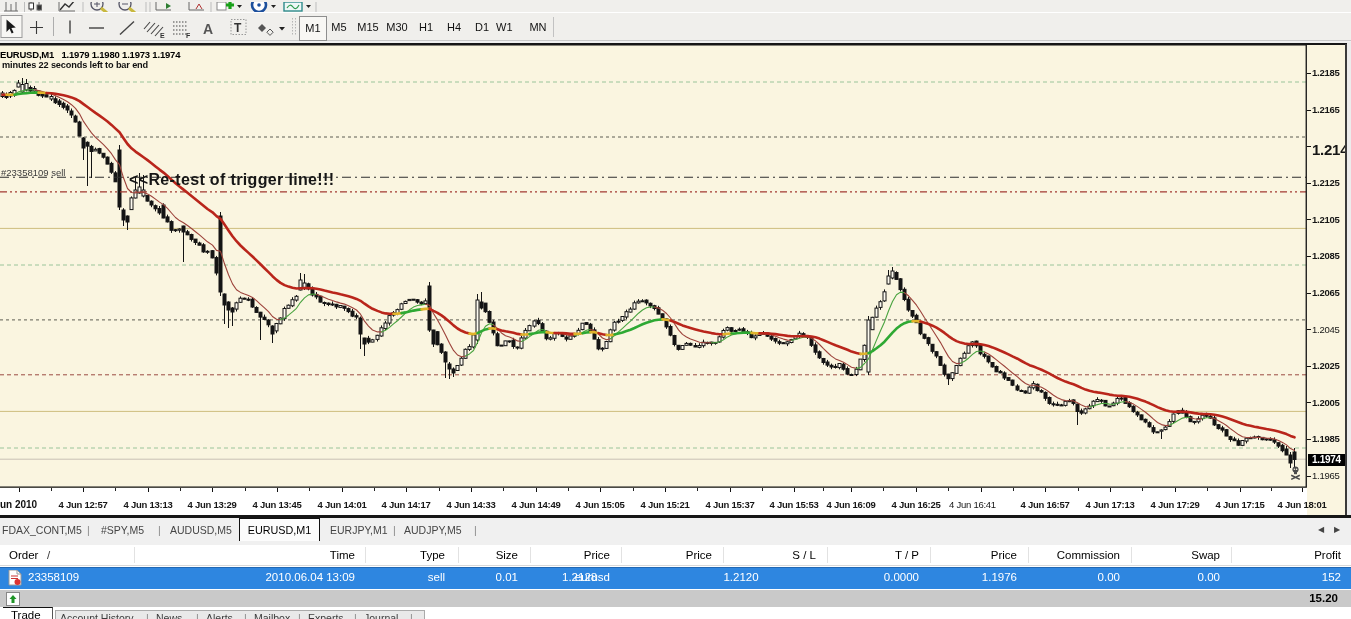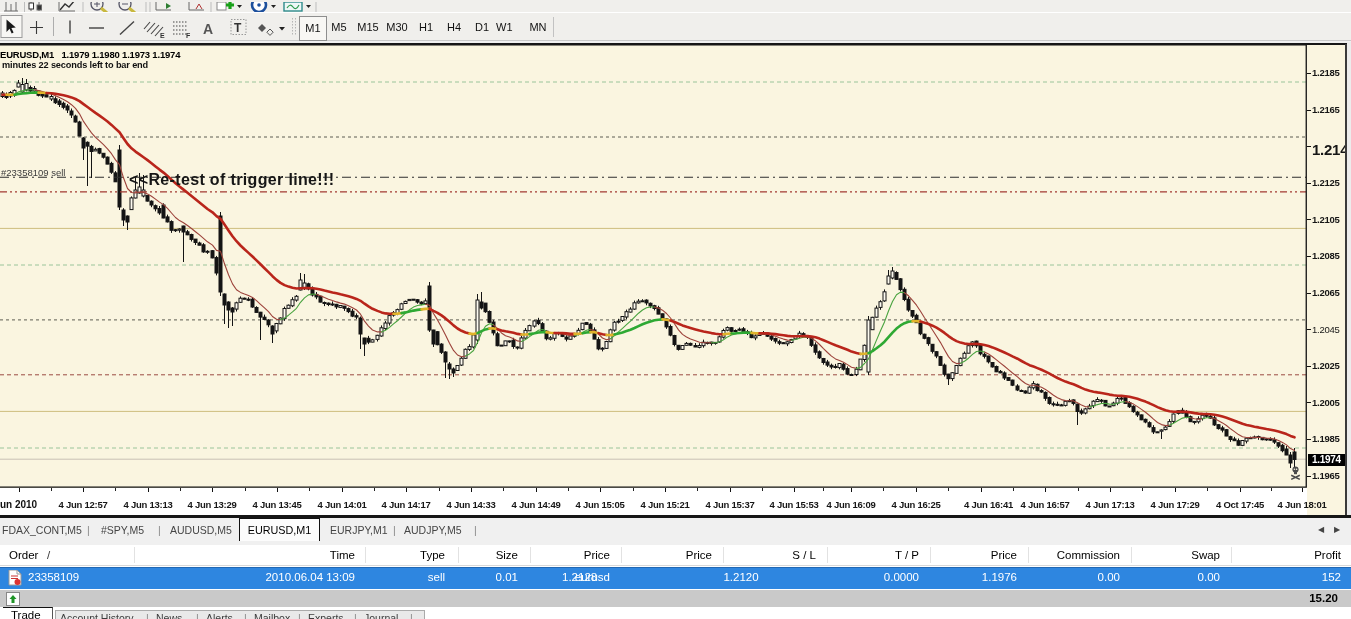--- a/index.html
+++ b/index.html
@@ -511,21 +511,21 @@
     <div style="position:absolute;left:1312px;top:287.0px;font-size:9.5px;font-weight:bold;color:#161616;letter-spacing:-0.25px">1.2065</div>
     <div style="position:absolute;left:1307px;top:292.5px;width:4px;height:1px;background:#111"></div>
     <div style="position:absolute;left:1312px;top:323.6px;font-size:9.5px;font-weight:normal;color:#161616;letter-spacing:-0.25px">1.2045</div>
     <div style="position:absolute;left:1307px;top:329.1px;width:4px;height:1px;background:#111"></div>
     <div style="position:absolute;left:1312px;top:360.2px;font-size:9.5px;font-weight:bold;color:#161616;letter-spacing:-0.25px">1.2025</div>
     <div style="position:absolute;left:1307px;top:365.7px;width:4px;height:1px;background:#111"></div>
     <div style="position:absolute;left:1312px;top:396.8px;font-size:9.5px;font-weight:bold;color:#161616;letter-spacing:-0.25px">1.2005</div>
     <div style="position:absolute;left:1307px;top:402.3px;width:4px;height:1px;background:#111"></div>
     <div style="position:absolute;left:1312px;top:433.4px;font-size:9.5px;font-weight:bold;color:#161616;letter-spacing:-0.25px">1.1985</div>
     <div style="position:absolute;left:1307px;top:438.9px;width:4px;height:1px;background:#111"></div>
-    <div style="position:absolute;left:1312px;top:470.0px;font-size:9.5px;font-weight:bold;color:#161616;letter-spacing:-0.25px">1.1965</div>
+    <div style="position:absolute;left:1312px;top:470.0px;font-size:9.5px;font-weight:normal;color:#161616;letter-spacing:-0.25px">1.1965</div>
     <div style="position:absolute;left:1307px;top:475.5px;width:4px;height:1px;background:#111"></div>
     <div style="position:absolute;left:1308px;top:454px;width:37px;height:12px;background:#000;color:#fff;font-size:10px;font-weight:bold;letter-spacing:-0.3px;text-align:center;line-height:12px">1.1974</div>
 <div style="position:absolute;left:0;top:488px;width:1307px;height:27px;background:#fff"></div>
     <div style="position:absolute;left:-14px;top:499px;font-size:10px;font-weight:bold;color:#111">4 Jun 2010</div>
     <div style="position:absolute;left:51px;top:499px;width:64px;text-align:center;font-size:9.5px;font-weight:bold;color:#161616;letter-spacing:-0.25px;white-space:nowrap">4 Jun 12:57</div>
     <div style="position:absolute;left:83px;top:488px;width:1px;height:4px;background:#111"></div>
     <div style="position:absolute;left:116px;top:499px;width:64px;text-align:center;font-size:9.5px;font-weight:bold;color:#161616;letter-spacing:-0.25px;white-space:nowrap">4 Jun 13:13</div>
     <div style="position:absolute;left:148px;top:488px;width:1px;height:4px;background:#111"></div>
     <div style="position:absolute;left:180px;top:499px;width:64px;text-align:center;font-size:9.5px;font-weight:bold;color:#161616;letter-spacing:-0.25px;white-space:nowrap">4 Jun 13:29</div>
     <div style="position:absolute;left:212px;top:488px;width:1px;height:4px;background:#111"></div>
@@ -544,29 +544,29 @@
     <div style="position:absolute;left:633px;top:499px;width:64px;text-align:center;font-size:9.5px;font-weight:bold;color:#161616;letter-spacing:-0.25px;white-space:nowrap">4 Jun 15:21</div>
     <div style="position:absolute;left:665px;top:488px;width:1px;height:4px;background:#111"></div>
     <div style="position:absolute;left:698px;top:499px;width:64px;text-align:center;font-size:9.5px;font-weight:bold;color:#161616;letter-spacing:-0.25px;white-space:nowrap">4 Jun 15:37</div>
     <div style="position:absolute;left:730px;top:488px;width:1px;height:4px;background:#111"></div>
     <div style="position:absolute;left:762px;top:499px;width:64px;text-align:center;font-size:9.5px;font-weight:bold;color:#161616;letter-spacing:-0.25px;white-space:nowrap">4 Jun 15:53</div>
     <div style="position:absolute;left:794px;top:488px;width:1px;height:4px;background:#111"></div>
     <div style="position:absolute;left:819px;top:499px;width:64px;text-align:center;font-size:9.5px;font-weight:bold;color:#161616;letter-spacing:-0.25px;white-space:nowrap">4 Jun 16:09</div>
     <div style="position:absolute;left:851px;top:488px;width:1px;height:4px;background:#111"></div>
     <div style="position:absolute;left:884px;top:499px;width:64px;text-align:center;font-size:9.5px;font-weight:bold;color:#161616;letter-spacing:-0.25px;white-space:nowrap">4 Jun 16:25</div>
     <div style="position:absolute;left:916px;top:488px;width:1px;height:4px;background:#111"></div>
-    <div style="position:absolute;left:949px;top:499px;width:64px;text-align:right;font-size:9.5px;font-weight:bold;color:#161616;letter-spacing:-0.25px;white-space:nowrap">4 Jun 16:41</div>
+    <div style="position:absolute;left:949px;top:499px;width:64px;text-align:left;font-size:9.5px;font-weight:normal;color:#161616;letter-spacing:-0.25px;white-space:nowrap">4 Jun 16:41</div>
     <div style="position:absolute;left:981px;top:488px;width:1px;height:4px;background:#111"></div>
     <div style="position:absolute;left:1013px;top:499px;width:64px;text-align:center;font-size:9.5px;font-weight:bold;color:#161616;letter-spacing:-0.25px;white-space:nowrap">4 Jun 16:57</div>
     <div style="position:absolute;left:1045px;top:488px;width:1px;height:4px;background:#111"></div>
     <div style="position:absolute;left:1078px;top:499px;width:64px;text-align:center;font-size:9.5px;font-weight:bold;color:#161616;letter-spacing:-0.25px;white-space:nowrap">4 Jun 17:13</div>
     <div style="position:absolute;left:1110px;top:488px;width:1px;height:4px;background:#111"></div>
     <div style="position:absolute;left:1143px;top:499px;width:64px;text-align:center;font-size:9.5px;font-weight:bold;color:#161616;letter-spacing:-0.25px;white-space:nowrap">4 Jun 17:29</div>
     <div style="position:absolute;left:1175px;top:488px;width:1px;height:4px;background:#111"></div>
-    <div style="position:absolute;left:1208px;top:499px;width:64px;text-align:center;font-size:9.5px;font-weight:bold;color:#161616;letter-spacing:-0.25px;white-space:nowrap">4 Oct 17:45</div>
+    <div style="position:absolute;left:1208px;top:499px;width:64px;text-align:center;font-size:9.5px;font-weight:bold;color:#161616;letter-spacing:-0.25px;white-space:nowrap">4 Jun 17:15</div>
     <div style="position:absolute;left:1240px;top:488px;width:1px;height:4px;background:#111"></div>
     <div style="position:absolute;left:1270px;top:499px;width:64px;text-align:center;font-size:9.5px;font-weight:bold;color:#161616;letter-spacing:-0.25px;white-space:nowrap">4 Jun 18:01</div>
     <div style="position:absolute;left:1302px;top:488px;width:1px;height:4px;background:#111"></div>
     <div style="position:absolute;left:115px;top:488px;width:1px;height:3px;background:#222"></div>
     <div style="position:absolute;left:180px;top:488px;width:1px;height:3px;background:#222"></div>
     <div style="position:absolute;left:245px;top:488px;width:1px;height:3px;background:#222"></div>
     <div style="position:absolute;left:309px;top:488px;width:1px;height:3px;background:#222"></div>
     <div style="position:absolute;left:374px;top:488px;width:1px;height:3px;background:#222"></div>
     <div style="position:absolute;left:439px;top:488px;width:1px;height:3px;background:#222"></div>
     <div style="position:absolute;left:503px;top:488px;width:1px;height:3px;background:#222"></div>

